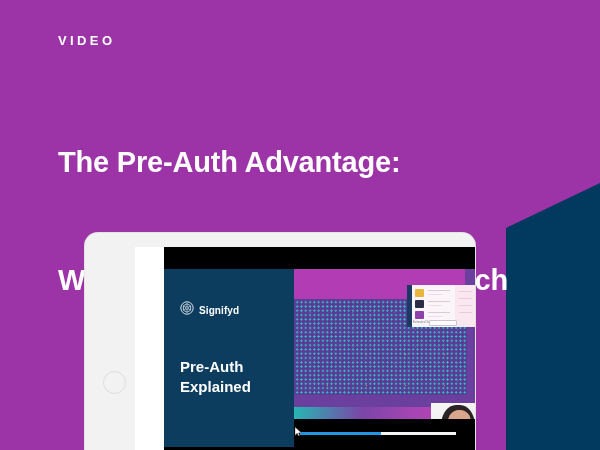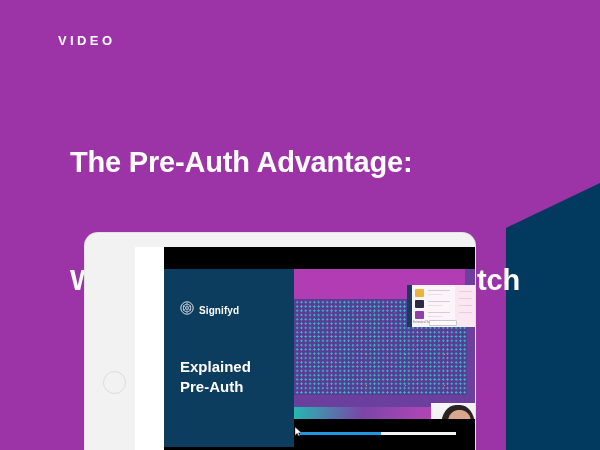--- a/index.html
+++ b/index.html
@@ -43,21 +43,20 @@
   .headline {
     position: absolute;
     left: 58px;
     top: 64px;
     color: #ffffff;
     font-size: 29px;
     font-weight: bold;
     line-height: 1.36;
     letter-spacing: -0.2px;
     white-space: pre;
-    margin-left: 12px;
   }
   .headline .line { display: block; }
 
   
   .tablet {
     position: absolute;
     left: 85px;
     top: 233px;
     width: 390px;
     height: 230px;
@@ -403,22 +402,22 @@
                   <circle cx="12" cy="12" r="10.6" fill="none" stroke="#ffffff" stroke-width="1.5"></circle>
                   <path d="M12 4.6 L18.2 8.3 L18.2 15.7 L12 19.4 L5.8 15.7 L5.8 8.3 Z" fill="none" stroke="#ffffff" stroke-width="1.2"></path>
                   <path d="M12 4.6 L12 19.4 M5.8 8.3 L18.2 15.7 M18.2 8.3 L5.8 15.7" stroke="#ffffff" stroke-width="0.9"></path>
                   <circle cx="12" cy="12" r="2.4" fill="#0C3C5E" stroke="#ffffff" stroke-width="1.1"></circle>
                 </svg>
               </span>
               <span class="brand-name">Signifyd</span>
             </div>
 
             <div class="slide-title">
+              <span class="line">Pre-Auth</span>
               <span class="line">Explained</span>
-              <span class="line">Pre-Auth</span>
             </div>
           </div>
 
         </div>
 
         <div class="letterbox-bottom"></div>
       </div>
     </div>
   </div>
 

